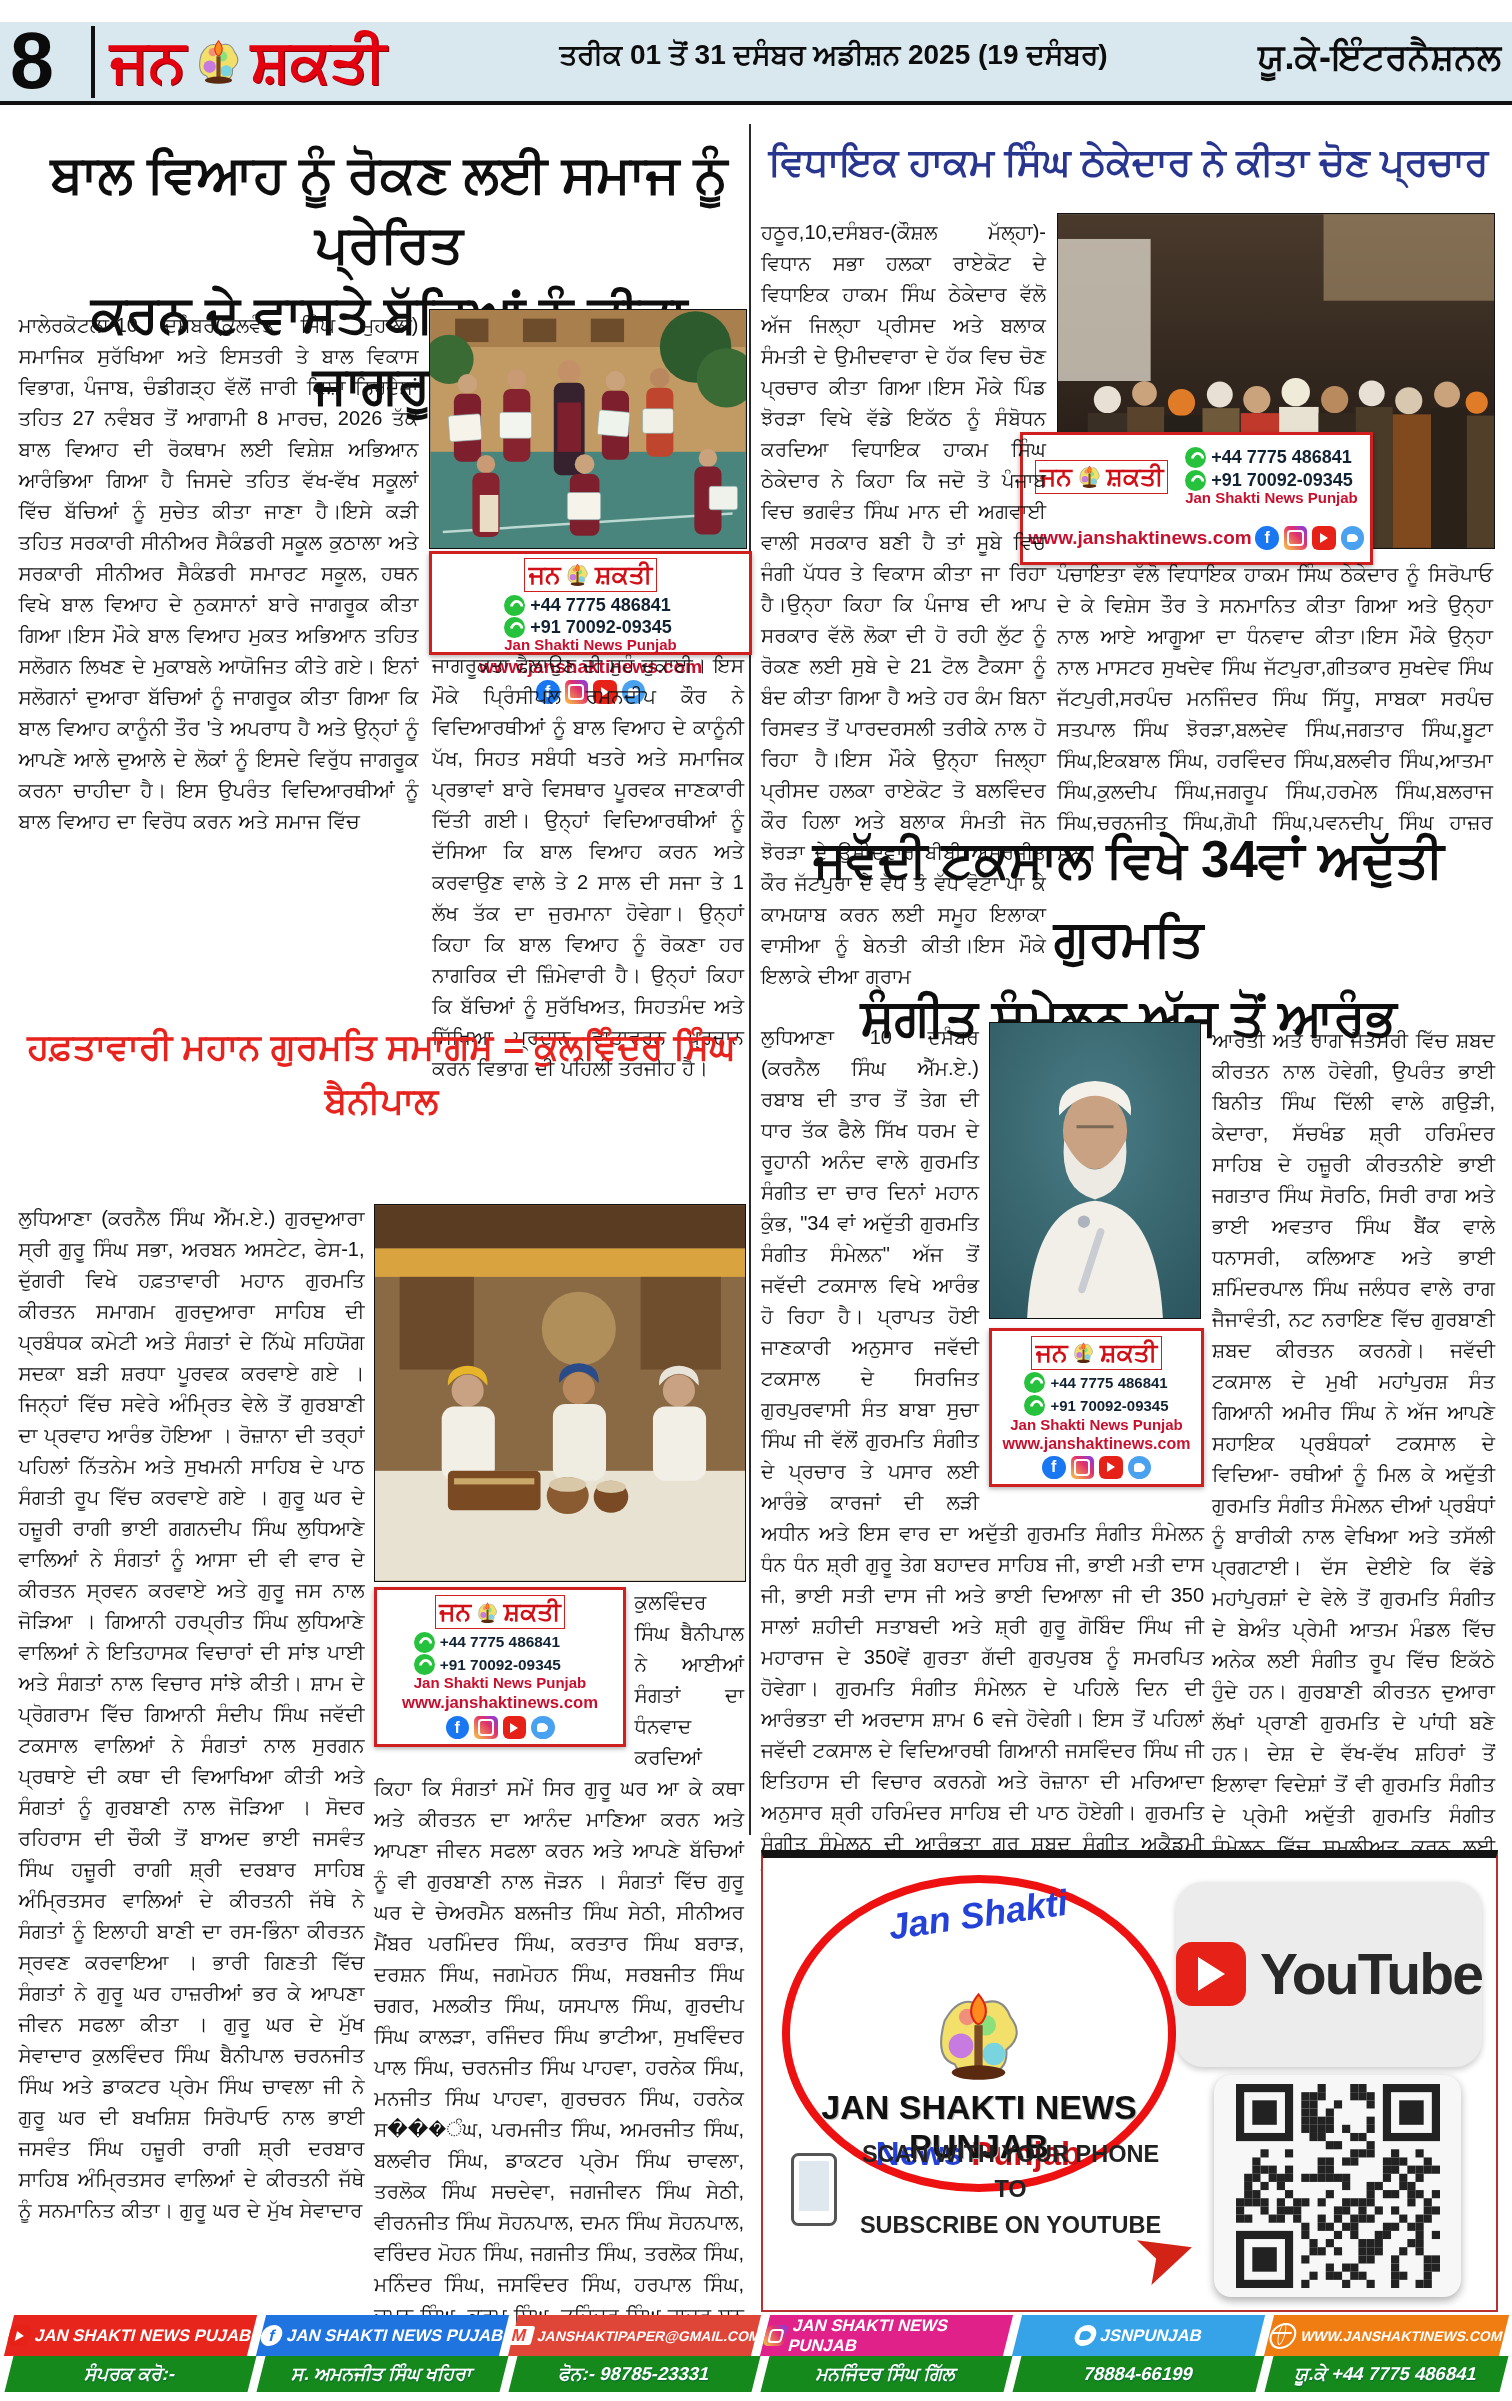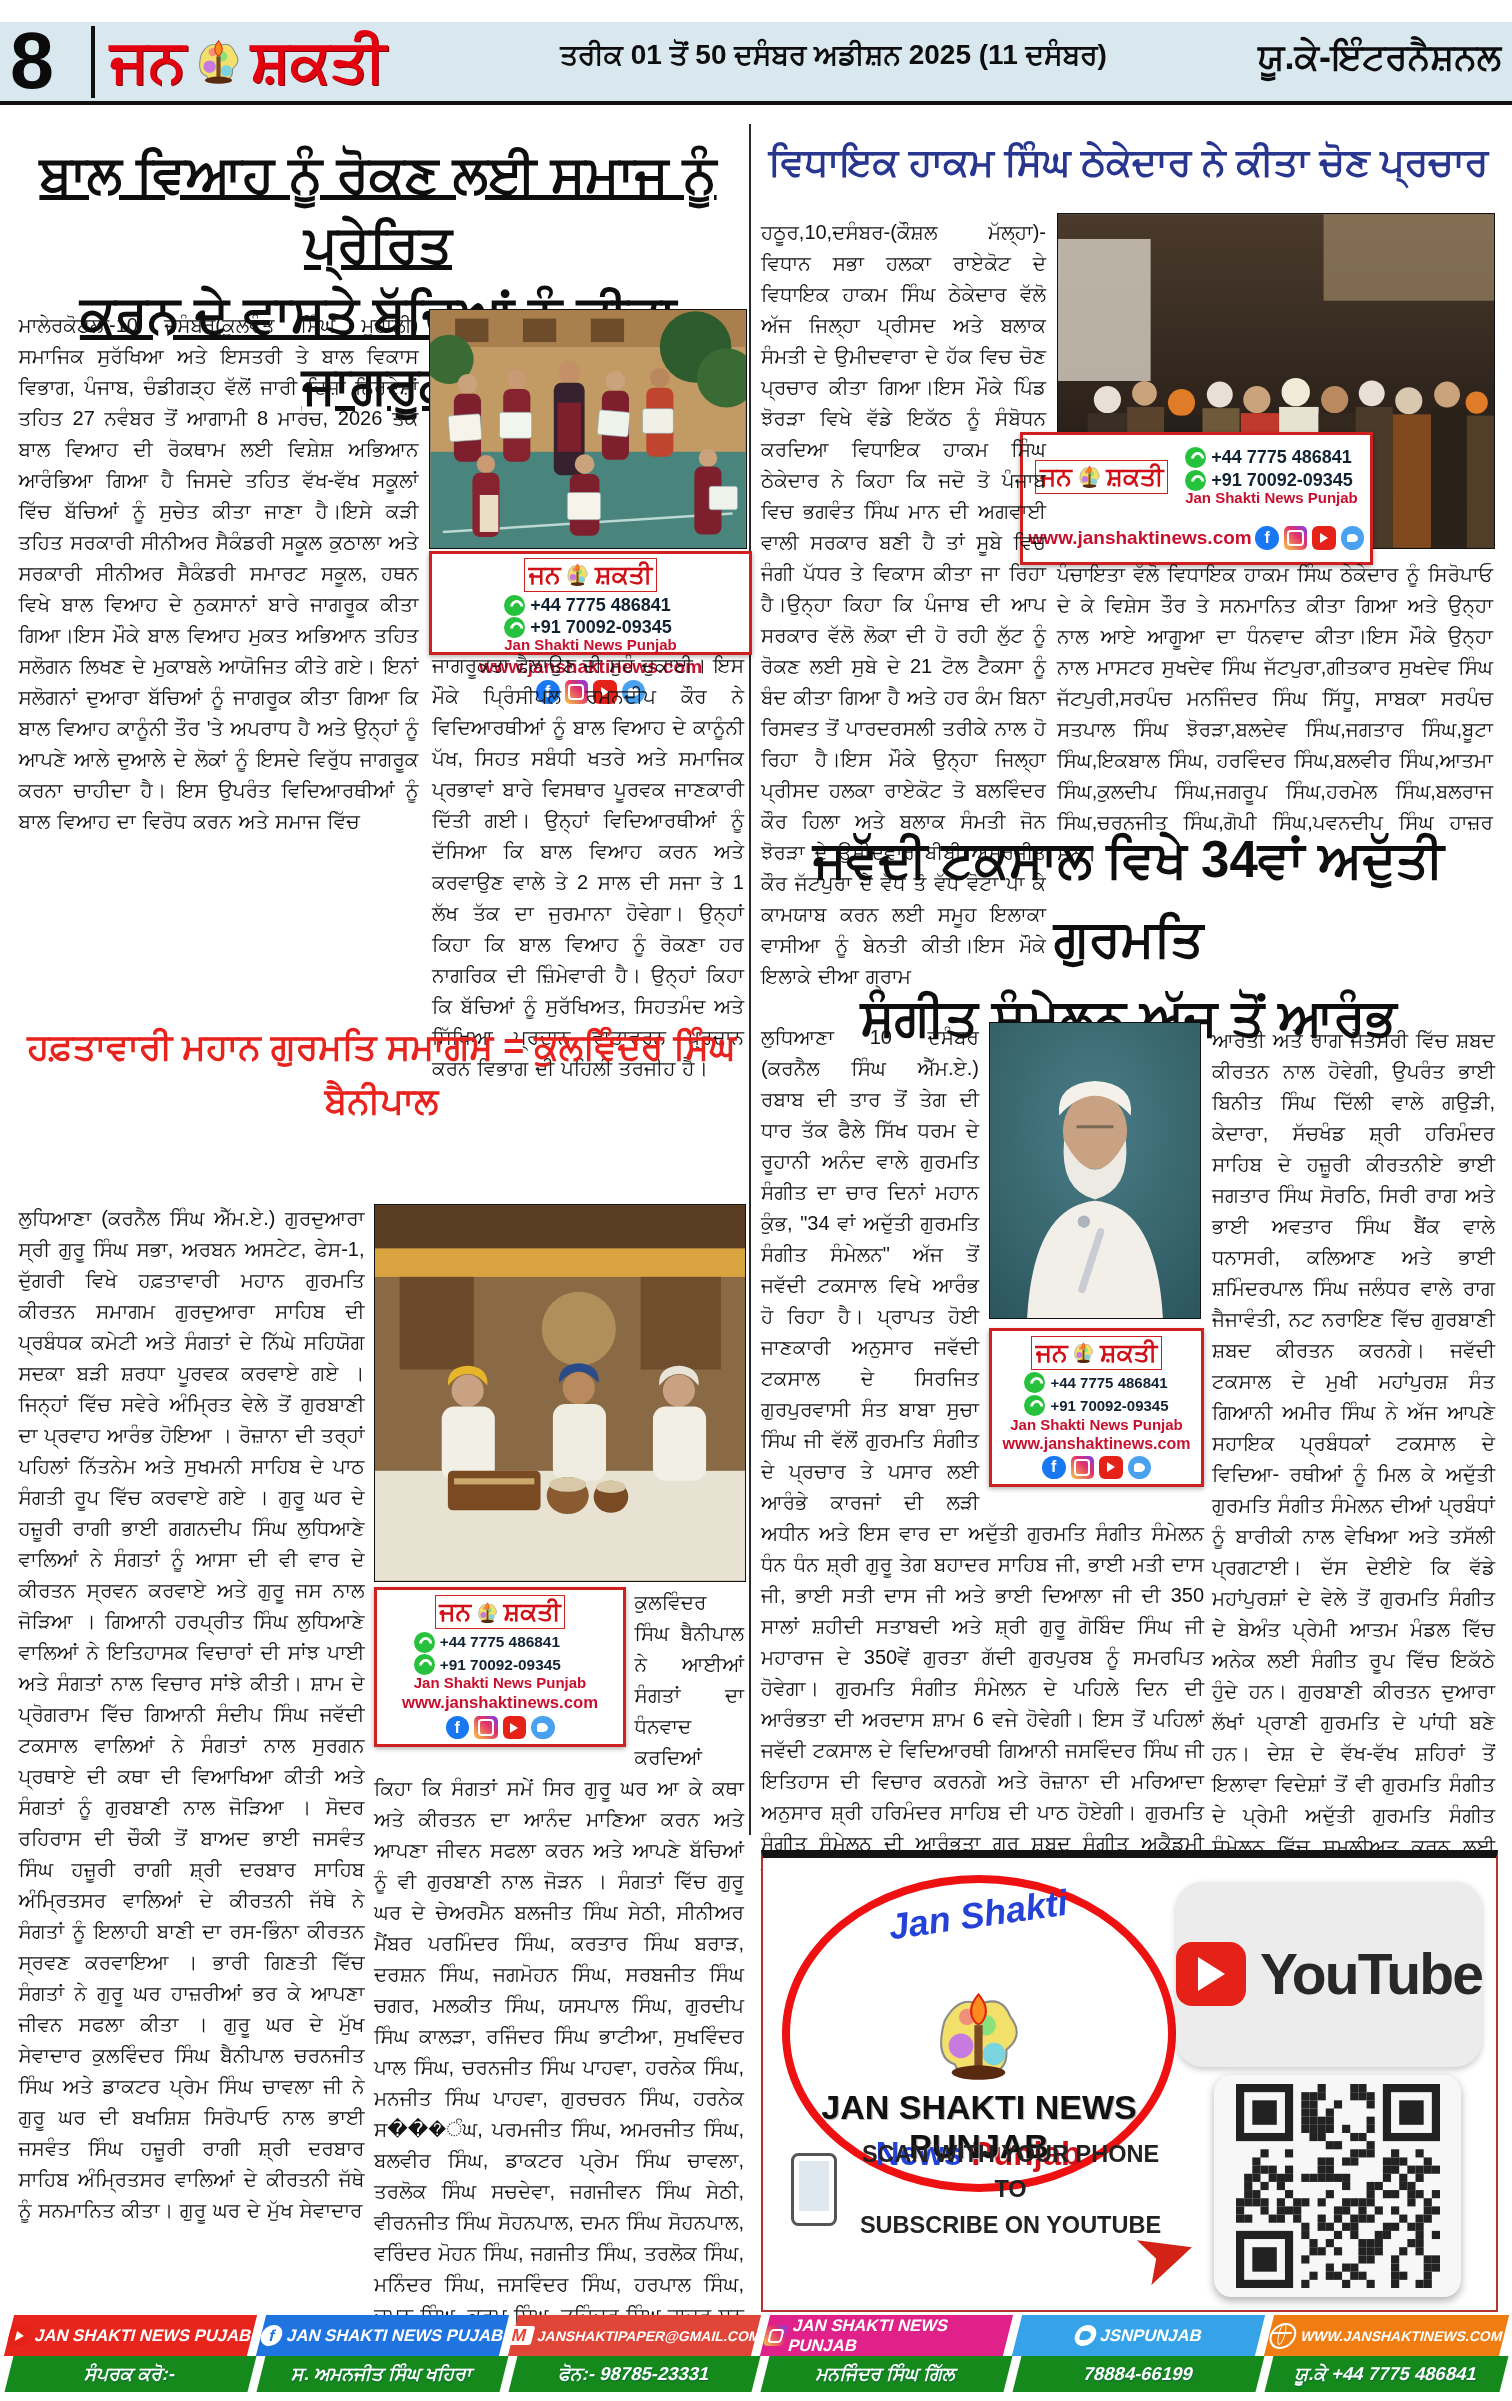--- a/index.html
+++ b/index.html
@@ -110,28 +110,28 @@
   <div class="hdr">
     <div class="pageno">8</div>
     <div class="pagebar"></div>
     <div class="masthead">
       <span class="mtxt">ਜਨ</span>
       <svg width="53" height="53" viewBox="0 0 102 96">
           <use href="#emblem"></use>
         </svg>
       <span class="mtxt">ਸ਼ਕਤੀ</span>
     </div>
-    <div class="dateline">ਤਰੀਕ 01 ਤੋਂ 50 ਦਸੰਬਰ ਅਡੀਸ਼ਨ 2025 (11 ਦਸੰਬਰ)</div>
+    <div class="dateline">ਤਰੀਕ 01 ਤੋਂ 31 ਦਸੰਬਰ ਅਡੀਸ਼ਨ 2025 (19 ਦਸੰਬਰ)</div>
     <div class="edition">ਯੂ.ਕੇ-ਇੰਟਰਨੈਸ਼ਨਲ</div>
   </div>
 
   <div class="vrule" style="left:749px;top:124px;width:1.9px;height:1711px;"></div>
 
   
-  <div class="abs h-black" style="left:15px;top:139px;width:726px;font-size:52px;text-decoration:underline;">
+  <div class="abs h-black" style="left:26px;top:139px;width:726px;font-size:52px;">
     <div>ਬਾਲ ਵਿਆਹ ਨੂੰ ਰੋਕਣ ਲਈ ਸਮਾਜ ਨੂੰ ਪ੍ਰੇਰਿਤ</div>
     <div>ਕਰਨ ਦੇ ਵਾਸਤੇ ਬੱਚਿਆਂ ਨੂੰ ਕੀਤਾ ਜਾਗਰੂਕ</div>
   </div>
 
   <div class="abs photo" style="left:429px;top:309px;width:316px;height:238px;">
     <svg width="316" height="238" viewBox="0 0 511 386">
       <rect width="511" height="386" fill="#c29a63"></rect>
       <rect x="0" y="0" width="511" height="60" fill="#a97f4e"></rect>
       <rect x="40" y="14" width="54" height="38" fill="#6d4c2c"></rect>
         <rect x="150" y="14" width="54" height="38" fill="#6d4c2c"></rect>

